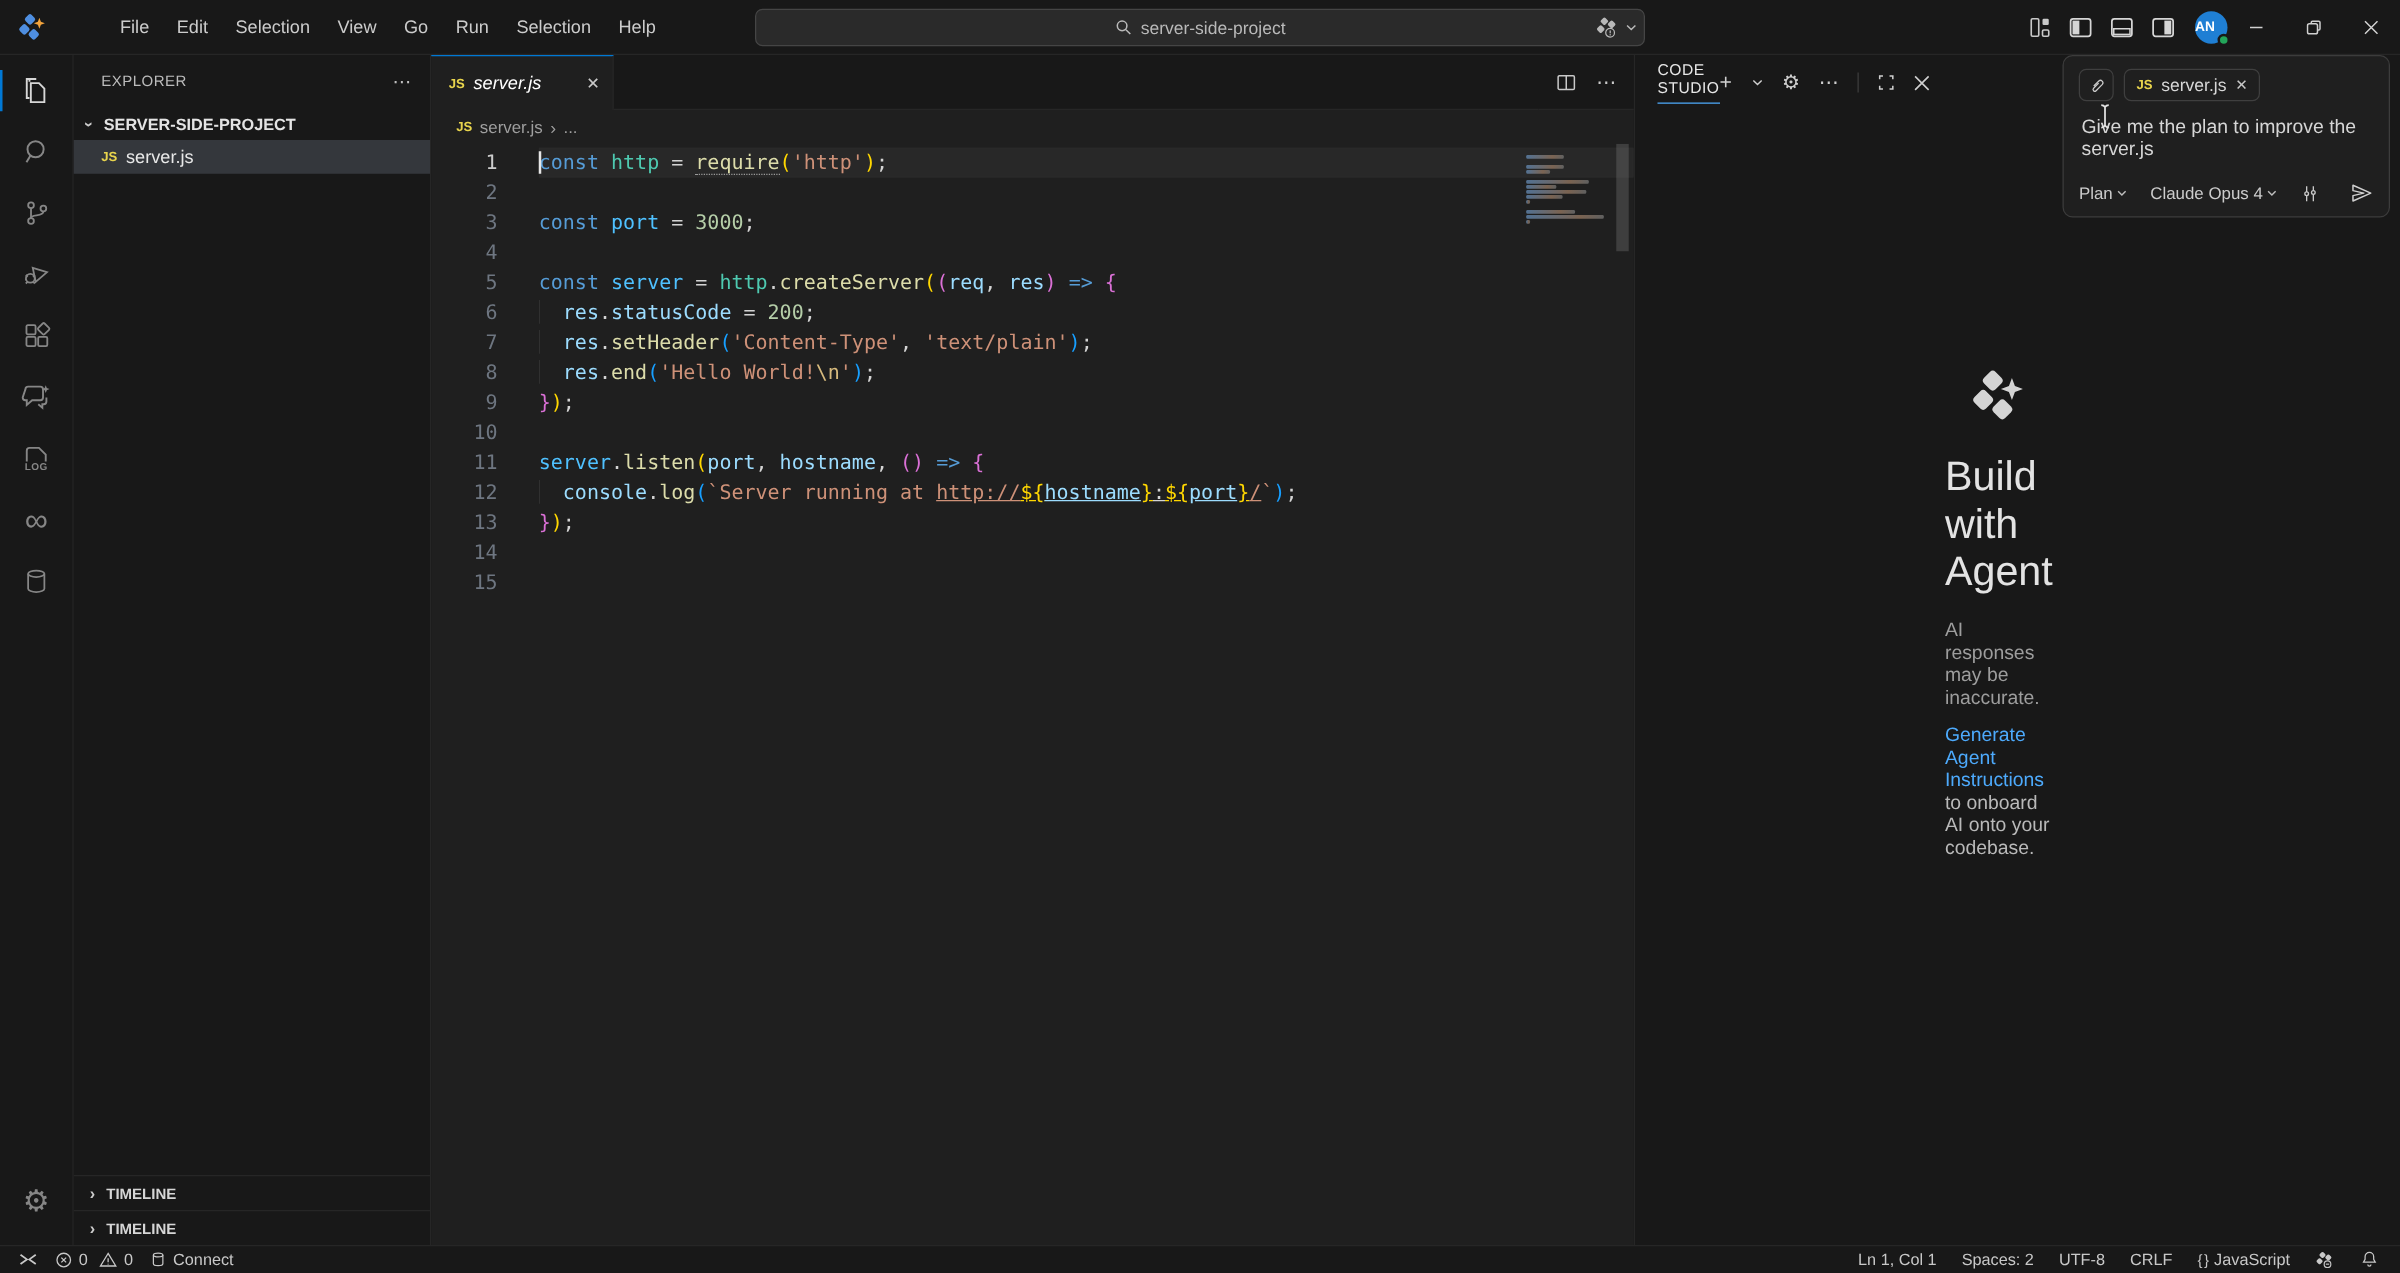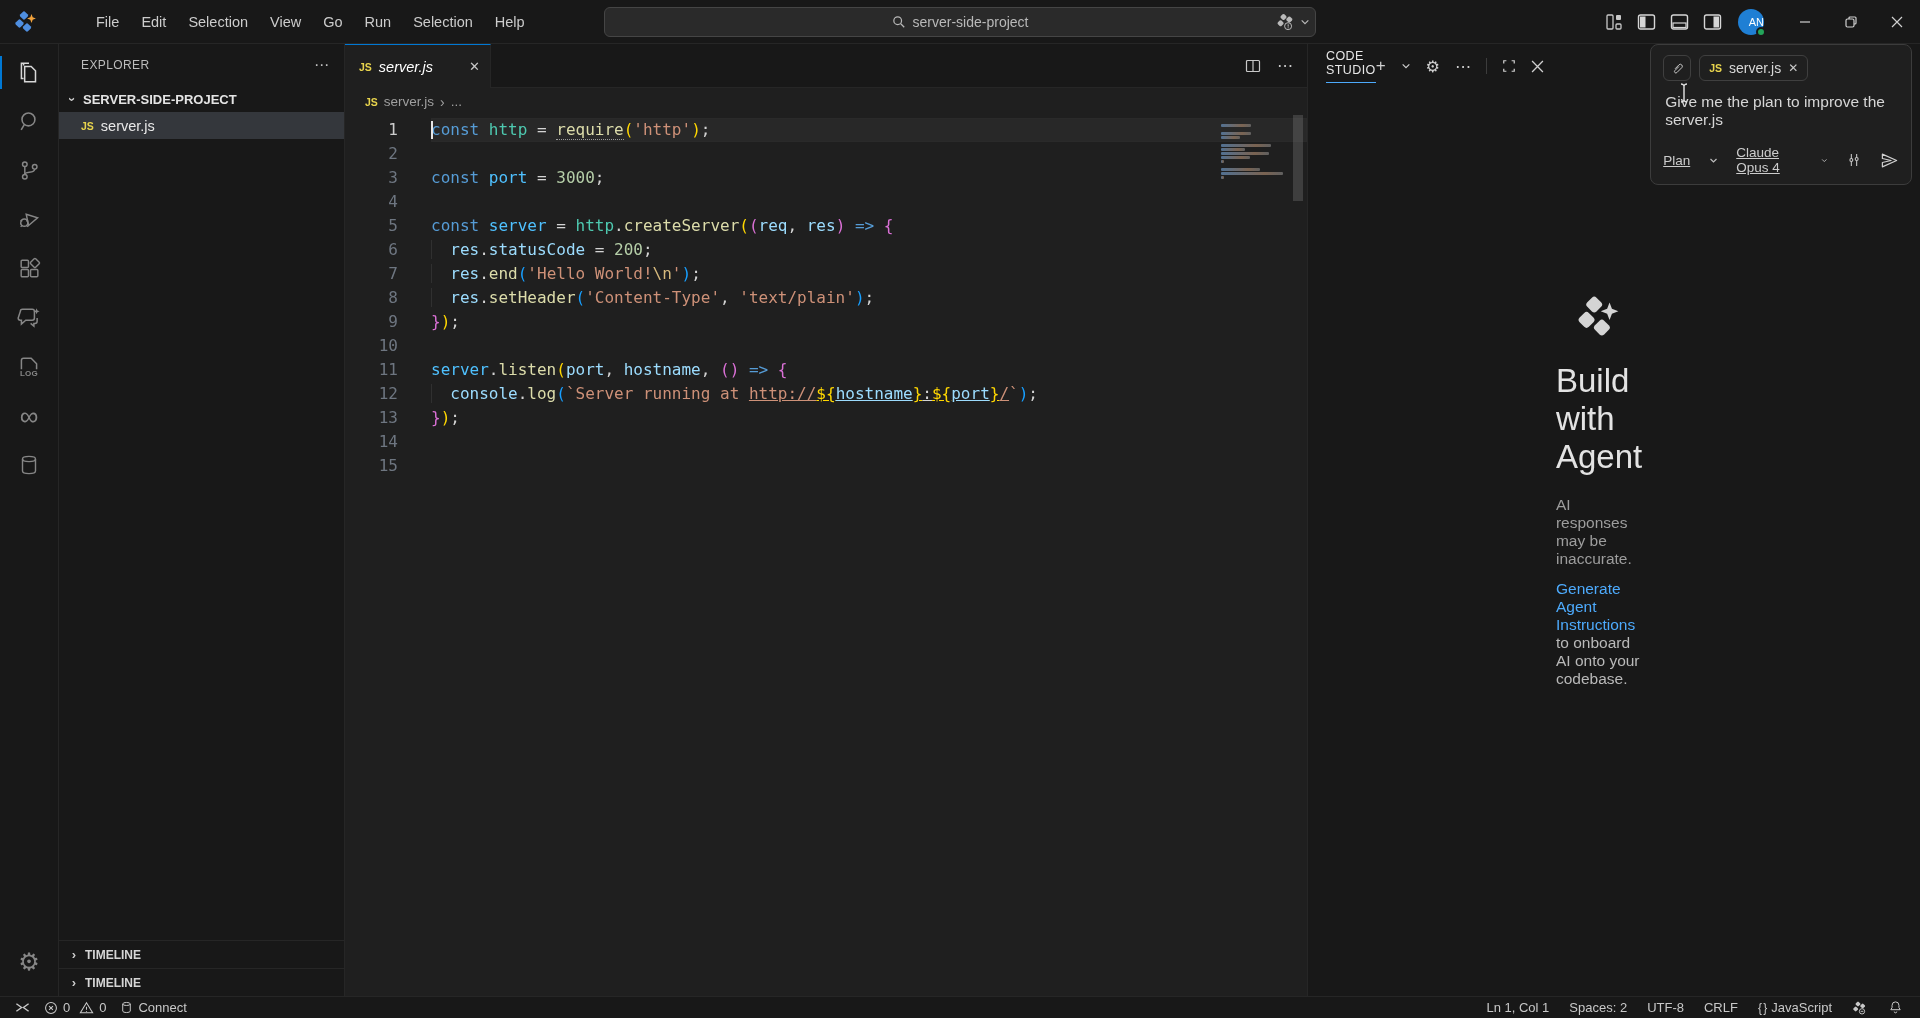--- a/index.html
+++ b/index.html
@@ -15,21 +15,21 @@
   .menu-item { padding:5px 10px; font-size:14.5px; color:#cccccc; border-radius:5px; cursor:default; }
   .nav-arrows { display:flex; gap:14px; margin-left:60px; font-size:17px; color:#cfcfcf; }
   .searchbox { position:absolute; left:50%; top:7px; transform:translateX(-50%);
     width:712px; height:30px; background:#2a2a2a; border:1px solid #454545; border-radius:6px;
     display:flex; align-items:center; justify-content:center; gap:7px; font-size:14px; color:#b9b9b9; }
   .tb-right { position:absolute; right:0; top:0; height:44px; display:flex; align-items:center; }
   .agent-ind { position:absolute; left:50%; top:7px; transform:translateX(316px); height:30px;
     display:flex; align-items:center; gap:4px; color:#bfbfbf; }
   .layout-icons { display:flex; gap:14px; margin-right:16px; }
   .avatar { width:26px; height:26px; border-radius:50%; background:#1f7fd4; color:#fff;
-    font-size:11px; font-weight:normal; display:flex; align-items:center; justify-content:flex-end; position:relative; margin-right:18px;}
+    font-size:11px; font-weight:bold; display:flex; align-items:center; justify-content:flex-start; position:relative; margin-right:0;}
   .avatar .dot { position:absolute; right:-2px; bottom:-2px; width:10px; height:10px; border-radius:50%;
     background:#23a55a; border:2px solid #181818; }
   .win-btn { width:46px; height:44px; display:flex; align-items:center; justify-content:center; color:#d0d0d0; }
 
   
   .main { display:flex; height:952px; }
 
   .activitybar { width:59px; background:#181818; border-right:1px solid #262626;
     display:flex; flex-direction:column; align-items:center; padding-top:4px; }
   .ab-item { width:59px; height:49px; display:flex; align-items:center; justify-content:center;
@@ -109,21 +109,21 @@
   .chat-area { padding:0 8px 20px 8px; position:relative; }
   .chat-box { border:1px solid #3c3c3c; background:#1f1f1f; border-radius:8px; padding:10px 12px 9px 12px; }
   .chat-row1 { display:flex; align-items:center; gap:8px; margin-bottom:12px; }
   .attach-btn { width:28px; height:26px; border:1px solid #3f3f3f; border-radius:6px;
     display:flex; align-items:center; justify-content:center; color:#c9c9c9; }
   .chip { height:26px; border:1px solid #3f3f3f; border-radius:6px; display:flex; align-items:center;
     gap:7px; padding:0 9px; font-size:14px; color:#d8d8d8; }
   .chip-close { font-size:12px; color:#c9c9c9; }
   .chat-text { font-size:15.5px; color:#d6d6d6; margin:0 2px 16px 2px; }
   .chat-row3 { display:flex; align-items:center; gap:18px; font-size:13.5px; color:#cccccc; }
-  .dd { display:flex; align-items:center; gap:19px;text-decoration:underline; }
+  .dd { display:flex; align-items:center; gap:3px; }
   .send-btn { margin-left:auto; color:#d0d0d0; }
   .ibeam { position:absolute; right:230px; top:38px; color:#dedede; }
 
   
   .statusbar { height:22px; background:#181818; border-top:1px solid #262626;
     display:flex; align-items:center; font-size:13px; color:#c8c8c8; padding:0 10px 0 8px; }
   .st-item { display:flex; align-items:center; gap:5px; padding:0 7px; height:22px; }
   .st-left { display:flex; align-items:center; }
   .st-right { margin-left:auto; display:flex; align-items:center; gap:6px; }
   .braces { font-size:12px; letter-spacing:-1px; }
@@ -364,22 +364,22 @@
           <div class="ln">14</div>
           <div class="ln">15</div>
         </div>
       <div class="code-lines">
           <div class="cl current"><span class="cursor"></span><span class="tk-kw">const</span><span class="tk-pl"> </span><span class="tk-tl">http</span><span class="tk-pl"> = </span><span class="tk-fn tk-u">require</span><span class="tk-b1">(</span><span class="tk-st">'http'</span><span class="tk-b1">)</span><span class="tk-pl">;</span></div>
           <div class="cl"></div>
           <div class="cl"><span class="tk-kw">const</span><span class="tk-pl"> </span><span class="tk-vr">port</span><span class="tk-pl"> = </span><span class="tk-nm">3000</span><span class="tk-pl">;</span></div>
           <div class="cl"></div>
           <div class="cl"><span class="tk-kw">const</span><span class="tk-pl"> </span><span class="tk-vr">server</span><span class="tk-pl"> = </span><span class="tk-tl">http</span><span class="tk-pl">.</span><span class="tk-fn">createServer</span><span class="tk-b1">(</span><span class="tk-b2">(</span><span class="tk-pm">req</span><span class="tk-pl">, </span><span class="tk-pm">res</span><span class="tk-b2">)</span><span class="tk-kw"> =&gt; </span><span class="tk-b2">{</span></div>
           <div class="cl"><span class="tk-ind">  </span><span class="tk-pm">res</span><span class="tk-pl">.</span><span class="tk-pm">statusCode</span><span class="tk-pl"> = </span><span class="tk-nm">200</span><span class="tk-pl">;</span></div>
+          <div class="cl"><span class="tk-ind">  </span><span class="tk-pm">res</span><span class="tk-pl">.</span><span class="tk-fn">setHeader</span><span class="tk-b3">(</span><span class="tk-st">'Content-Type'</span><span class="tk-pl">, </span><span class="tk-st">'text/plain'</span><span class="tk-b3">)</span><span class="tk-pl">;</span></div>
           <div class="cl"><span class="tk-ind">  </span><span class="tk-pm">res</span><span class="tk-pl">.</span><span class="tk-fn">end</span><span class="tk-b3">(</span><span class="tk-st">'Hello World!</span><span class="tk-esc">\n</span><span class="tk-st">'</span><span class="tk-b3">)</span><span class="tk-pl">;</span></div>
-          <div class="cl"><span class="tk-ind">  </span><span class="tk-pm">res</span><span class="tk-pl">.</span><span class="tk-fn">setHeader</span><span class="tk-b3">(</span><span class="tk-st">'Content-Type'</span><span class="tk-pl">, </span><span class="tk-st">'text/plain'</span><span class="tk-b3">)</span><span class="tk-pl">;</span></div>
           <div class="cl"><span class="tk-b2">}</span><span class="tk-b1">)</span><span class="tk-pl">;</span></div>
           <div class="cl"></div>
           <div class="cl"><span class="tk-vr">server</span><span class="tk-pl">.</span><span class="tk-fn">listen</span><span class="tk-b1">(</span><span class="tk-pm">port</span><span class="tk-pl">, </span><span class="tk-pm">hostname</span><span class="tk-pl">, </span><span class="tk-b2">(</span><span class="tk-b2">)</span><span class="tk-kw"> =&gt; </span><span class="tk-b2">{</span></div>
           <div class="cl"><span class="tk-ind">  </span><span class="tk-pm">console</span><span class="tk-pl">.</span><span class="tk-fn">log</span><span class="tk-b3">(</span><span class="tk-st">`Server running at </span><span class="tk-st tk-lk">http://</span><span class="tk-b1 tk-lk">${</span><span class="tk-pm tk-lk">hostname</span><span class="tk-b1 tk-lk">}</span><span class="tk-pl tk-lk">:</span><span class="tk-b1 tk-lk">${</span><span class="tk-pm tk-lk">port</span><span class="tk-b1 tk-lk">}</span><span class="tk-st tk-lk">/</span><span class="tk-st">`</span><span class="tk-b3">)</span><span class="tk-pl">;</span></div>
           <div class="cl"><span class="tk-b2">}</span><span class="tk-b1">)</span><span class="tk-pl">;</span></div>
           <div class="cl"></div>
         </div>
       <div class="minimap">
           <div class="mrow" style="width: 30.45px; background: linear-gradient(90deg, rgb(91, 127, 166), rgb(138, 111, 90) 70%, rgb(107, 107, 107)); opacity: 0.85;"></div>
           <div class="mrow" style="width: 0px; background: transparent; opacity: 0.85;"></div>

